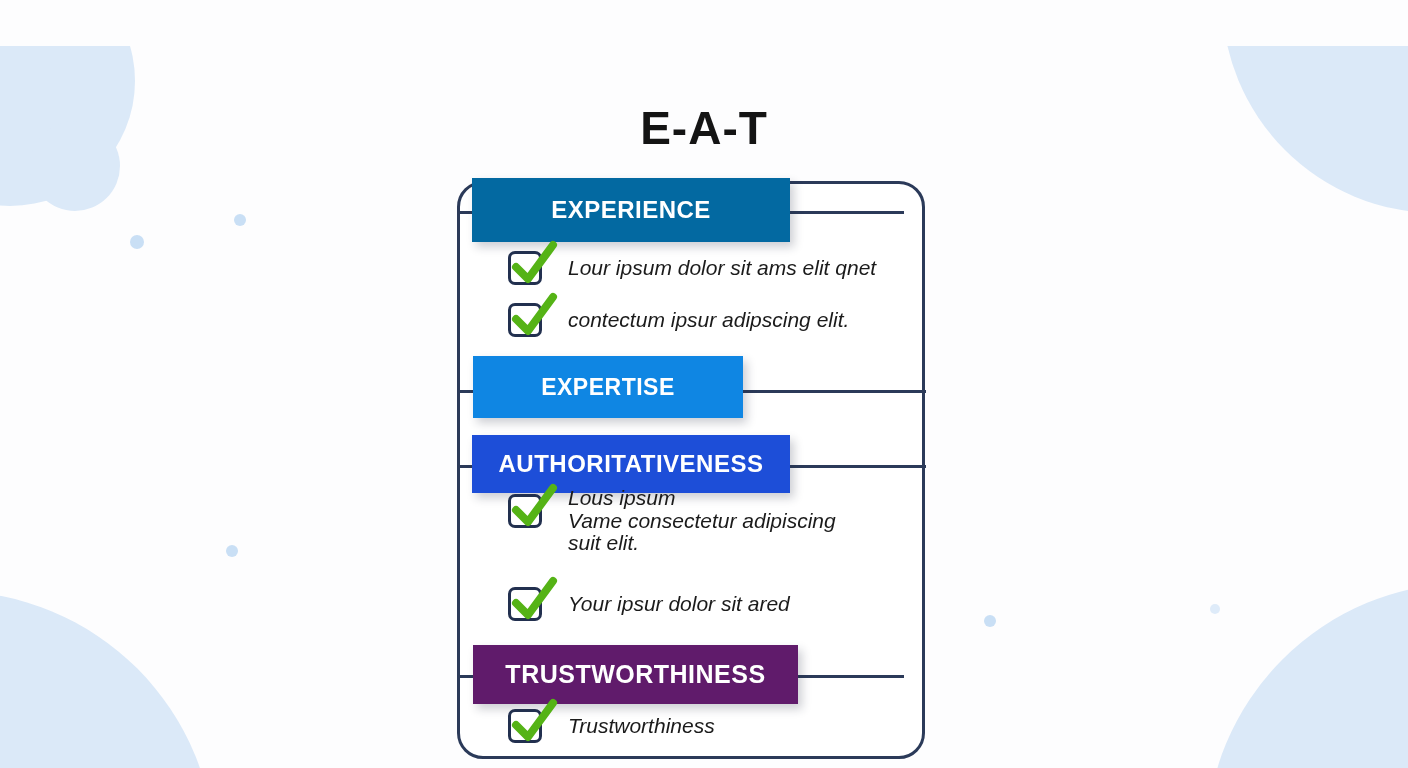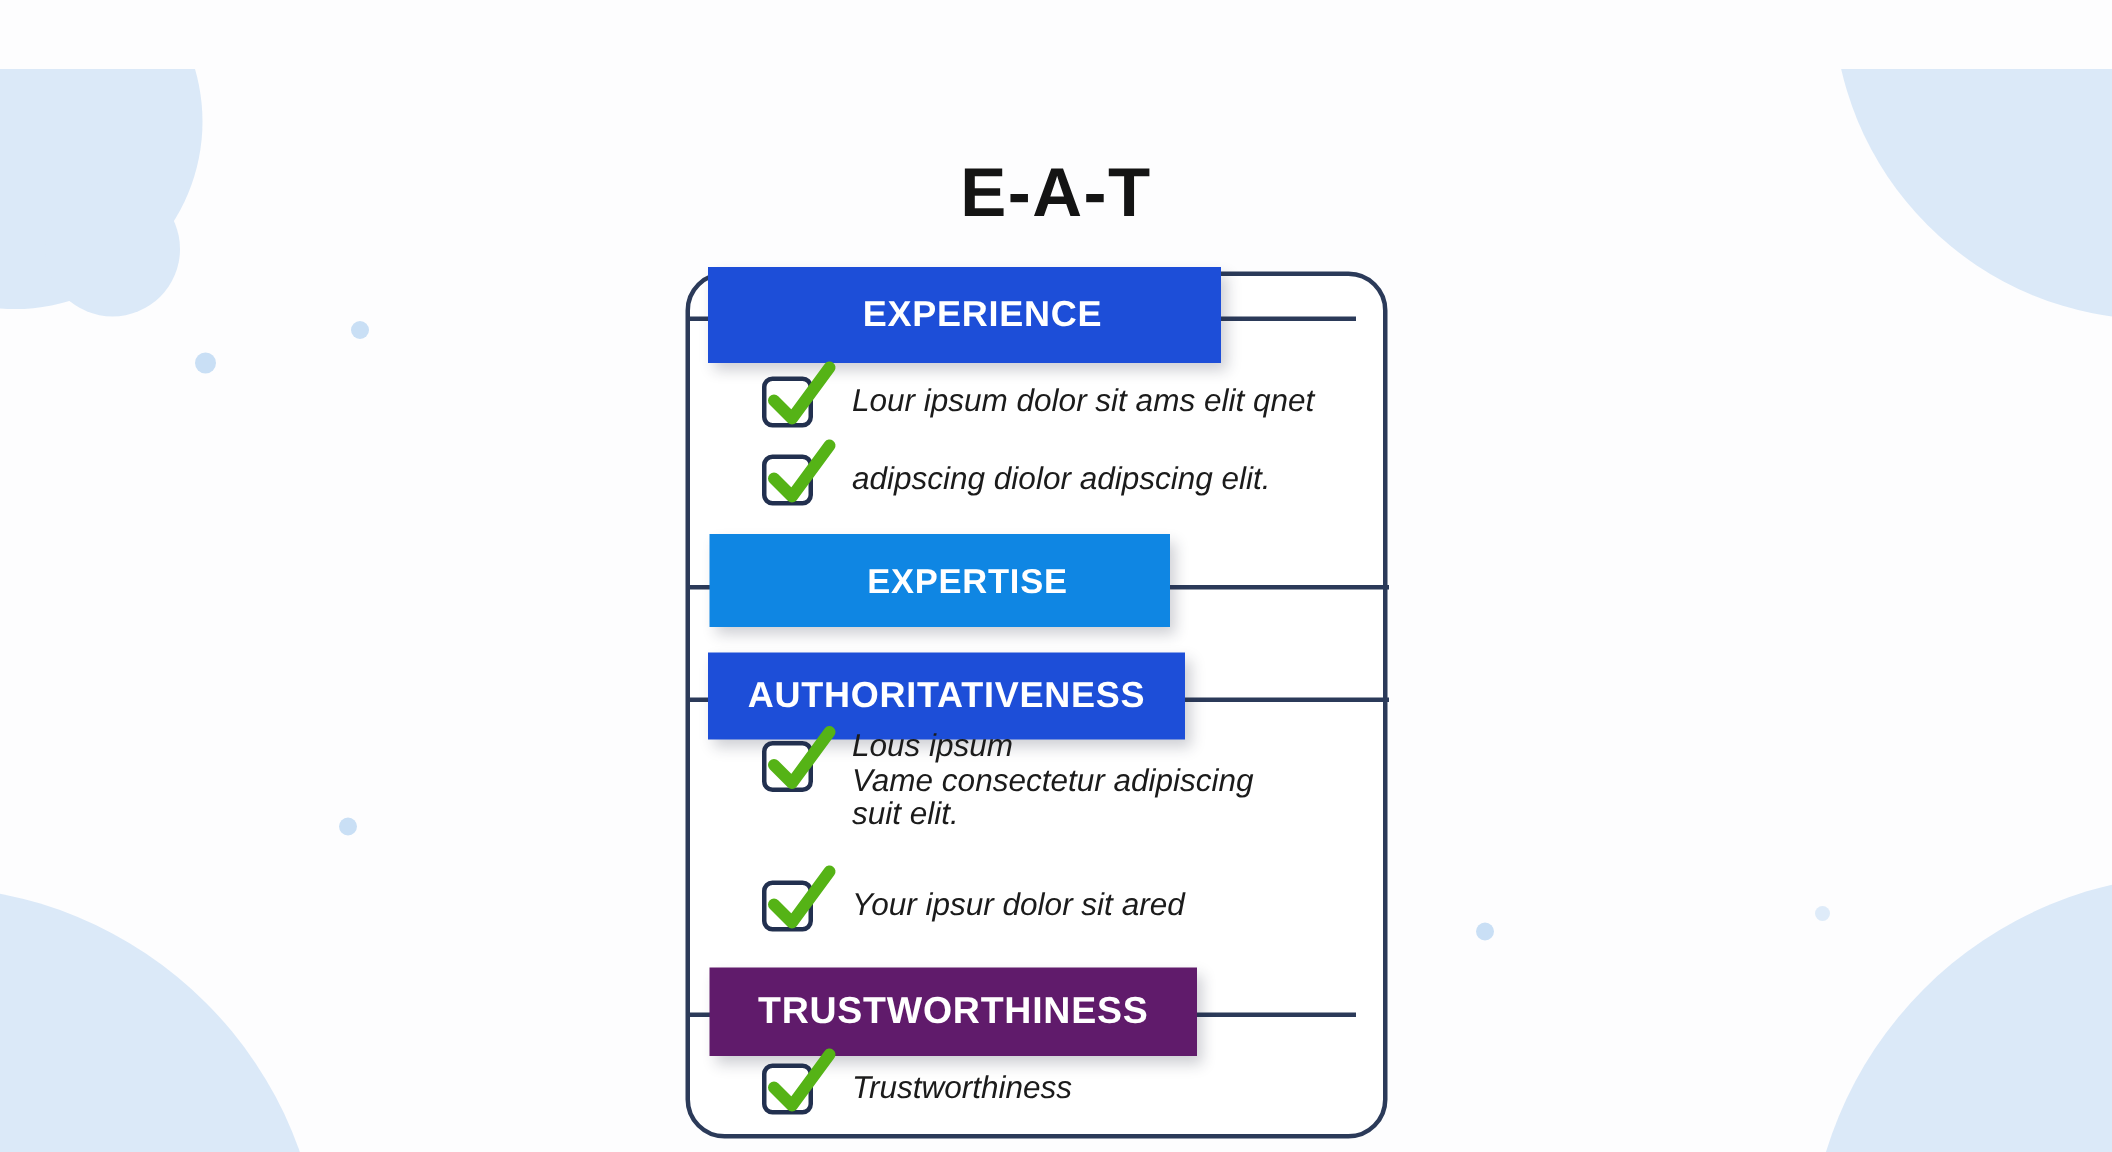--- a/index.html
+++ b/index.html
@@ -90,24 +90,24 @@
 
   <h1 class="title">E-A-T</h1>
 
   <div class="card"></div>
 
   <div class="hline" id="line-experience"></div>
   <div class="hline" id="line-expertise"></div>
   <div class="hline" id="line-authoritativeness"></div>
   <div class="hline" id="line-trustworthiness"></div>
 
-  <div class="bar" id="bar-experience" style="background-color: #1d4ed8; padding-left: 24px;">
+  <div class="bar" id="bar-experience" style="background-color: #0369a1;">
     <span>EXPERIENCE</span>
   </div>
-  <div class="bar" id="bar-expertise" style="background-color: rgb(15, 134, 227); padding-left: 37px;">
+  <div class="bar" id="bar-expertise" style="background-color: rgb(15, 134, 227);">
     <span>EXPERTISE</span>
   </div>
   <div class="bar" id="bar-authoritativeness" style="background-color: #1d4ed8;">
     <span>AUTHORITATIVENESS</span>
   </div>
   <div class="bar" id="bar-trustworthiness" style="background-color: rgb(96, 27, 107);">
     <span>TRUSTWORTHINESS</span>
   </div>
 
   <div class="row" id="row-1">
@@ -117,21 +117,21 @@
       </svg>
     </span>
     <span class="item-text">Lour ipsum dolor sit ams elit qnet</span>
   </div>
   <div class="row" id="row-2">
     <span class="checkbox">
       <svg viewBox="0 0 52 52">
         <polyline points="8,30 20,42 45,8" fill="none" stroke-width="8" stroke-linecap="round" stroke-linejoin="round" stroke="#55b316"></polyline>
       </svg>
     </span>
-    <span class="item-text">adipscing diolor adipscing elit.</span>
+    <span class="item-text">contectum ipsur adipscing elit.</span>
   </div>
 
   <div class="row" id="row-3">
     <span class="checkbox">
       <svg viewBox="0 0 52 52">
         <polyline points="8,30 20,42 45,8" fill="none" stroke-width="8" stroke-linecap="round" stroke-linejoin="round" stroke="#55b316"></polyline>
       </svg>
     </span>
     <span class="item-text">Lous ipsum
 Vame consectetur adipiscing

